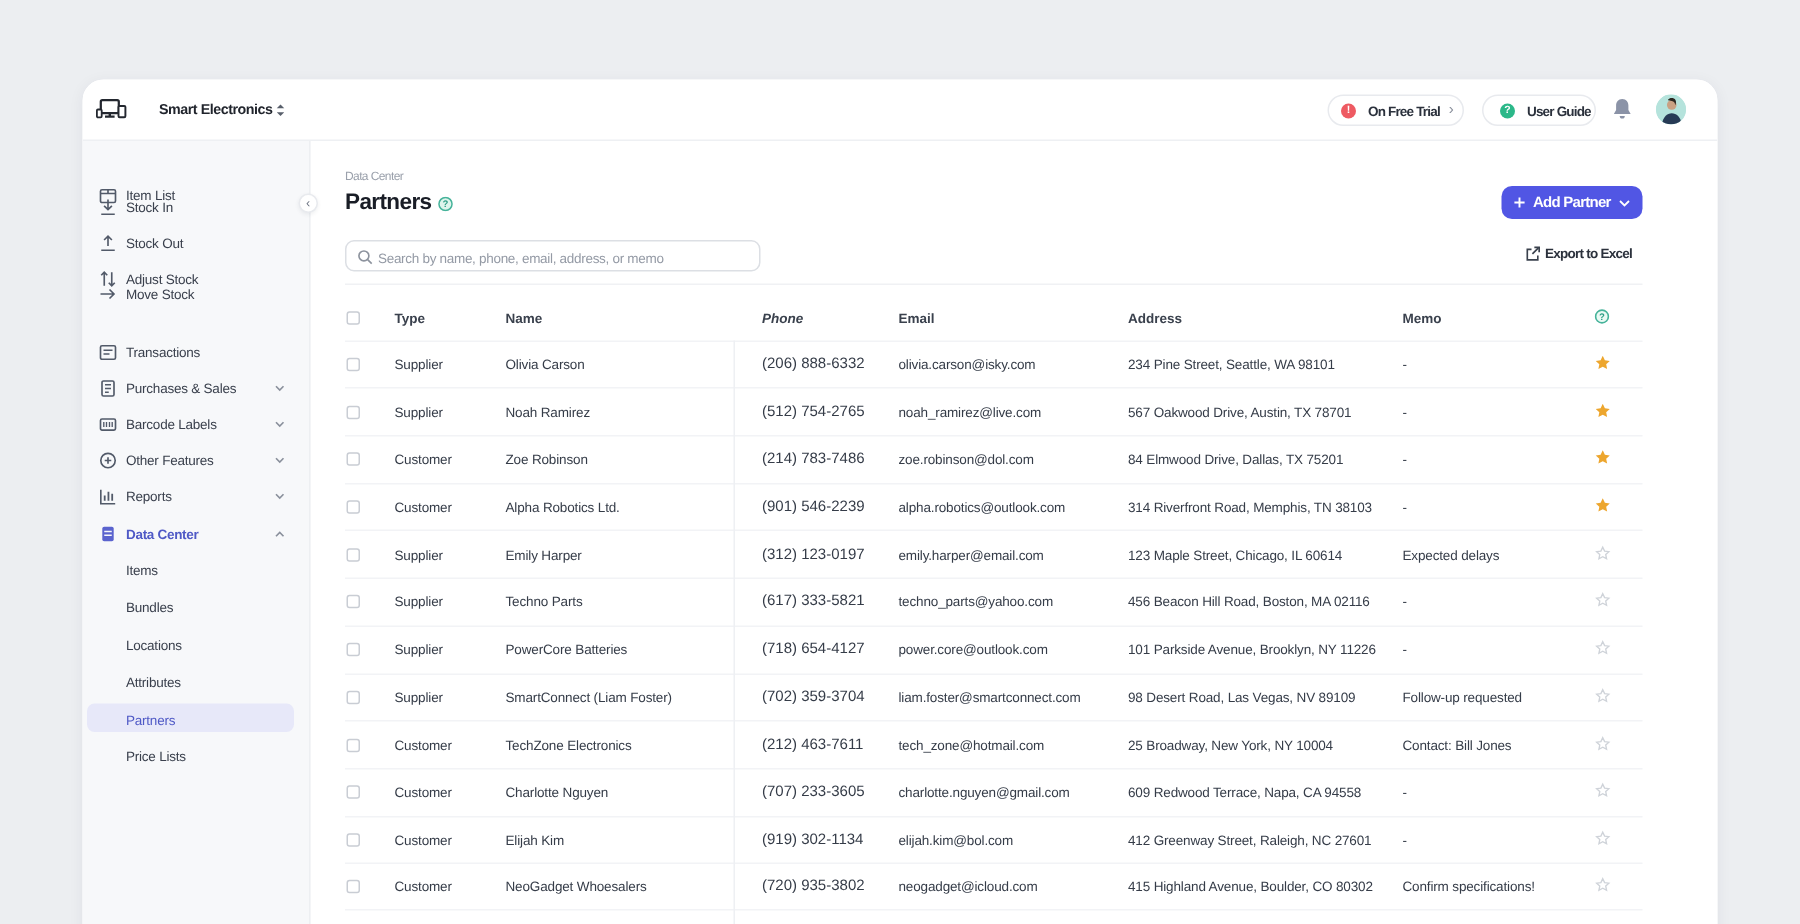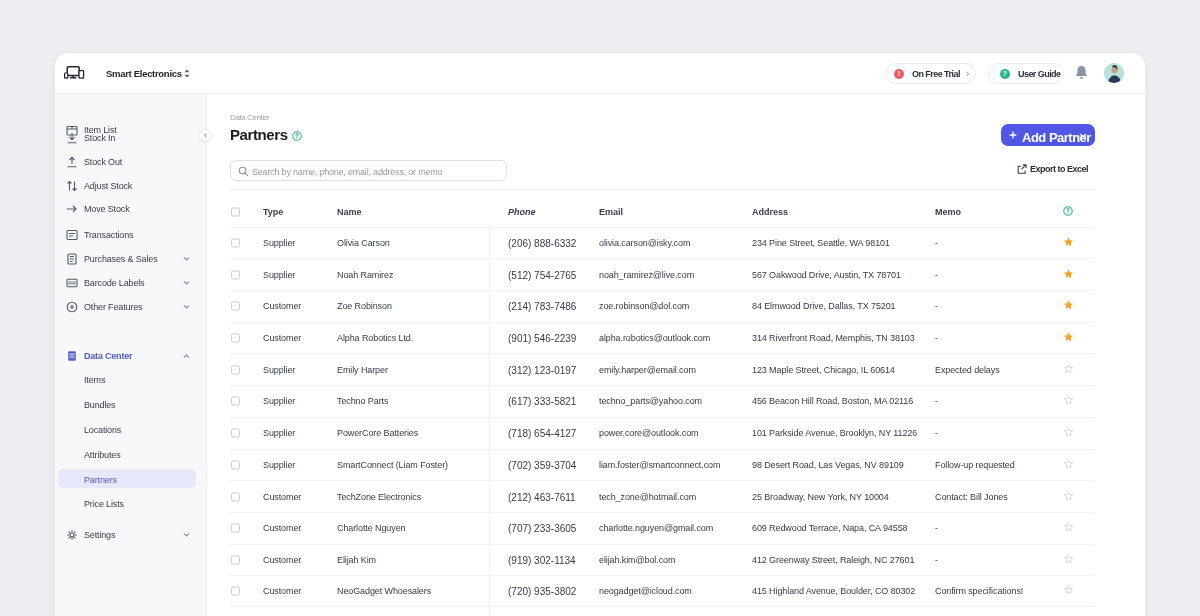--- a/index.html
+++ b/index.html
@@ -28,21 +28,21 @@
 .slabel { position:absolute; left:29px; top:7px; font-size:9px; letter-spacing:-0.15px; color:#3a404d; white-space:nowrap; }
 .schev { position:absolute; left:127px; top:6px; }
 #sel { position:absolute; left:3px; top:375px; width:138px; height:19px; background:#e7e8f9; border-radius:5px; }
 
 #collapse { position:absolute; left:144px; top:76px; width:13px; height:13px; border-radius:50%; background:#fff; border:1px solid #e8eaee; color:#6a7180; font-size:8.5px; line-height:11px; text-align:center; z-index:5; box-shadow:0 1px 3px rgba(40,50,70,.08); }
 
 #main { position:absolute; left:153px; top:41px; right:0; bottom:0; background:#fff; }
 #crumb { position:absolute; left:22px; top:19px; font-size:8px; letter-spacing:-0.4px; color:#9aa0ab; }
 h1 { position:absolute; left:22px; top:32px; font-size:15px; font-weight:bold; letter-spacing:-0.4px; color:#191d26; }
 #qicon { position:absolute; left:84px; top:37px; }
-#addbtn { position:absolute; left:793px; top:30px; width:94px; height:22px; background:#5156e4; border-radius:7px; color:#fff; font-size:13px; font-weight:bold; letter-spacing:-0.5px; }
+#addbtn { position:absolute; left:793px; top:30px; width:94px; height:22px; background:#5156e4; border-radius:7px; color:#fff; font-size:10px; font-weight:bold; letter-spacing:-0.5px; }
 #exportlink { position:absolute; left:822px; top:70px; font-size:9px; font-weight:bold; letter-spacing:-0.5px; color:#2b313c; }
 #search { position:absolute; left:22px; top:66px; width:277px; height:21px; border:1px solid #dcdfe4; border-radius:6px; background:#fff; }
 #search .ph { position:absolute; left:21px; top:6px; font-size:9px; letter-spacing:-0.2px; color:#949aa5; white-space:nowrap; }
 #search svg { position:absolute; left:7px; top:5px; }
 
 #tbl { position:absolute; left:22px; top:95px; width:865px; }
 #hline0 { position:absolute; left:0; top:0; width:865px; height:1px; background:#f0f1f4; }
 .hrow { position:relative; height:37.5px; font-size:9px; font-weight:bold; color:#3a414d; }
 .hrow .c { top:22.6px; }
 .row { position:relative; height:31.73px; border-top:1px solid #f2f3f6; font-size:9px; letter-spacing:-0.1px; color:#353c48; }
@@ -111,21 +111,21 @@
         </svg>
         <div class="slabel" style="">Stock In</div>
       </div>
       <div class="sitem" style="top:80.25px;">
         <svg class="sicon" width="12" height="12" viewBox="0 0 12 12">
           <path d="M3.5 10.5v-9M1.5 3.5l2-2 2 2" stroke="#525a69" stroke-width="1.1" fill="none"></path>
           <path d="M8.5 1.5v9M6.5 8.5l2 2 2-2" stroke="#525a69" stroke-width="1.1" fill="none"></path>
         </svg>
         <div class="slabel" style="">Adjust Stock</div>
       </div>
-      <div class="sitem" style="top:103px;">
+      <div class="sitem" style="top:90px;">
         <svg class="sicon" width="12" height="12" viewBox="0 0 12 12">
           <path d="M1 6h9M7 3l3 3-3 3" stroke="#525a69" stroke-width="1.1" fill="none"></path>
         </svg>
         <div class="slabel" style="">Move Stock</div>
       </div>
       <div class="sitem" style="top:128.65px;">
         <svg class="sicon" width="12" height="12" viewBox="0 0 12 12">
           <rect x="1" y="1.5" width="10" height="9" rx="1" fill="none" stroke="#525a69" stroke-width="1.1"></rect>
           <path d="M3 4.5h6M3 7h4" stroke="#525a69" stroke-width="1.1"></path>
         </svg>
@@ -154,20 +154,30 @@
       <div class="sitem" style="top:201.25px;">
         <svg class="sicon" width="12" height="12" viewBox="0 0 12 12">
           <circle cx="6" cy="6" r="4.8" fill="none" stroke="#525a69" stroke-width="1.1"></circle>
           <path d="M6 3.8v4.4M3.8 6h4.4" stroke="#525a69" stroke-width="1.1"></path>
         </svg>
         <div class="slabel" style="">Other Features</div>
         <svg class="schev" width="9" height="12" viewBox="0 0 9 12">
           <path d="M2 4.5l2.5 2.5L7 4.5" stroke="#8a909c" stroke-width="1.1" fill="none"></path>
         </svg>
       </div>
+      <div class="sitem" style="top:225.35px;">
+        <svg class="sicon" width="12" height="12" viewBox="0 0 12 12">
+          <path d="M1.2 1.5v9.3h9.6" stroke="#525a69" stroke-width="1.1" fill="none"></path>
+          <path d="M3.8 8.8V5.4M6.3 8.8V2.8M8.8 8.8V4.2" stroke="#525a69" stroke-width="1.2"></path>
+        </svg>
+        <div class="slabel" style="">Reports</div>
+        <svg class="schev" width="9" height="12" viewBox="0 0 9 12">
+          <path d="M2 4.5l2.5 2.5L7 4.5" stroke="#8a909c" stroke-width="1.1" fill="none"></path>
+        </svg>
+      </div>
       <div class="sitem" style="top:249.55px;">
         <svg class="sicon" width="12" height="12" viewBox="0 0 12 12">
           <rect x="2.2" y="1.2" width="7.6" height="9.6" rx="1.2" fill="#5a63ce"></rect>
           <path d="M3.5 4.3h5M3.5 6.9h5" stroke="#f7f8fa" stroke-width="1"></path>
         </svg>
         <div class="slabel" style="color:#4f59c6;font-weight:bold;letter-spacing:-0.2px;">Data Center</div>
         <svg class="schev" width="9" height="12" viewBox="0 0 9 12">
           <path d="M2 7.5L4.5 5 7 7.5" stroke="#8a909c" stroke-width="1.1" fill="none"></path>
         </svg>
       </div>
@@ -181,30 +191,20 @@
         <div class="slabel" style="">Locations</div>
       </div>
       <div class="sitem" style="top:348.75px;">
         <div class="slabel" style="">Attributes</div>
       </div>
       <div class="sitem" style="top:373.55px;">
         <div class="slabel" style="color:#4f59c6;">Partners</div>
       </div>
       <div class="sitem" style="top:398.35px;">
         <div class="slabel" style="">Price Lists</div>
-      </div>
-      <div class="sitem" style="top:428.65px;">
-        <svg class="sicon" width="12" height="12" viewBox="0 0 12 12">
-          <circle cx="6" cy="6" r="2" fill="none" stroke="#525a69" stroke-width="1.1"></circle>
-          <path d="M6 1.2v2M6 8.8v2M1.2 6h2M8.8 6h2M2.6 2.6L4 4M8 8l1.4 1.4M9.4 2.6L8 4M4 8l-1.4 1.4" stroke="#525a69" stroke-width="1.1"></path>
-        </svg>
-        <div class="slabel" style="">Settings</div>
-        <svg class="schev" width="9" height="12" viewBox="0 0 9 12">
-          <path d="M2 4.5l2.5 2.5L7 4.5" stroke="#8a909c" stroke-width="1.1" fill="none"></path>
-        </svg>
       </div>
     </div>
   <div id="collapse">‹</div>
   <div id="main">
     <div id="crumb">Data Center</div>
     <h1>Partners</h1>
     <svg id="qicon" width="10" height="10" viewBox="0 0 11 11">
         <circle cx="5.5" cy="5.5" r="4.8" fill="#dff4ec" stroke="#46b39a" stroke-width="1.1"></circle>
         <text x="5.5" y="7.9" font-size="7" font-weight="bold" fill="#2f9e86" text-anchor="middle">?</text>
       </svg>

